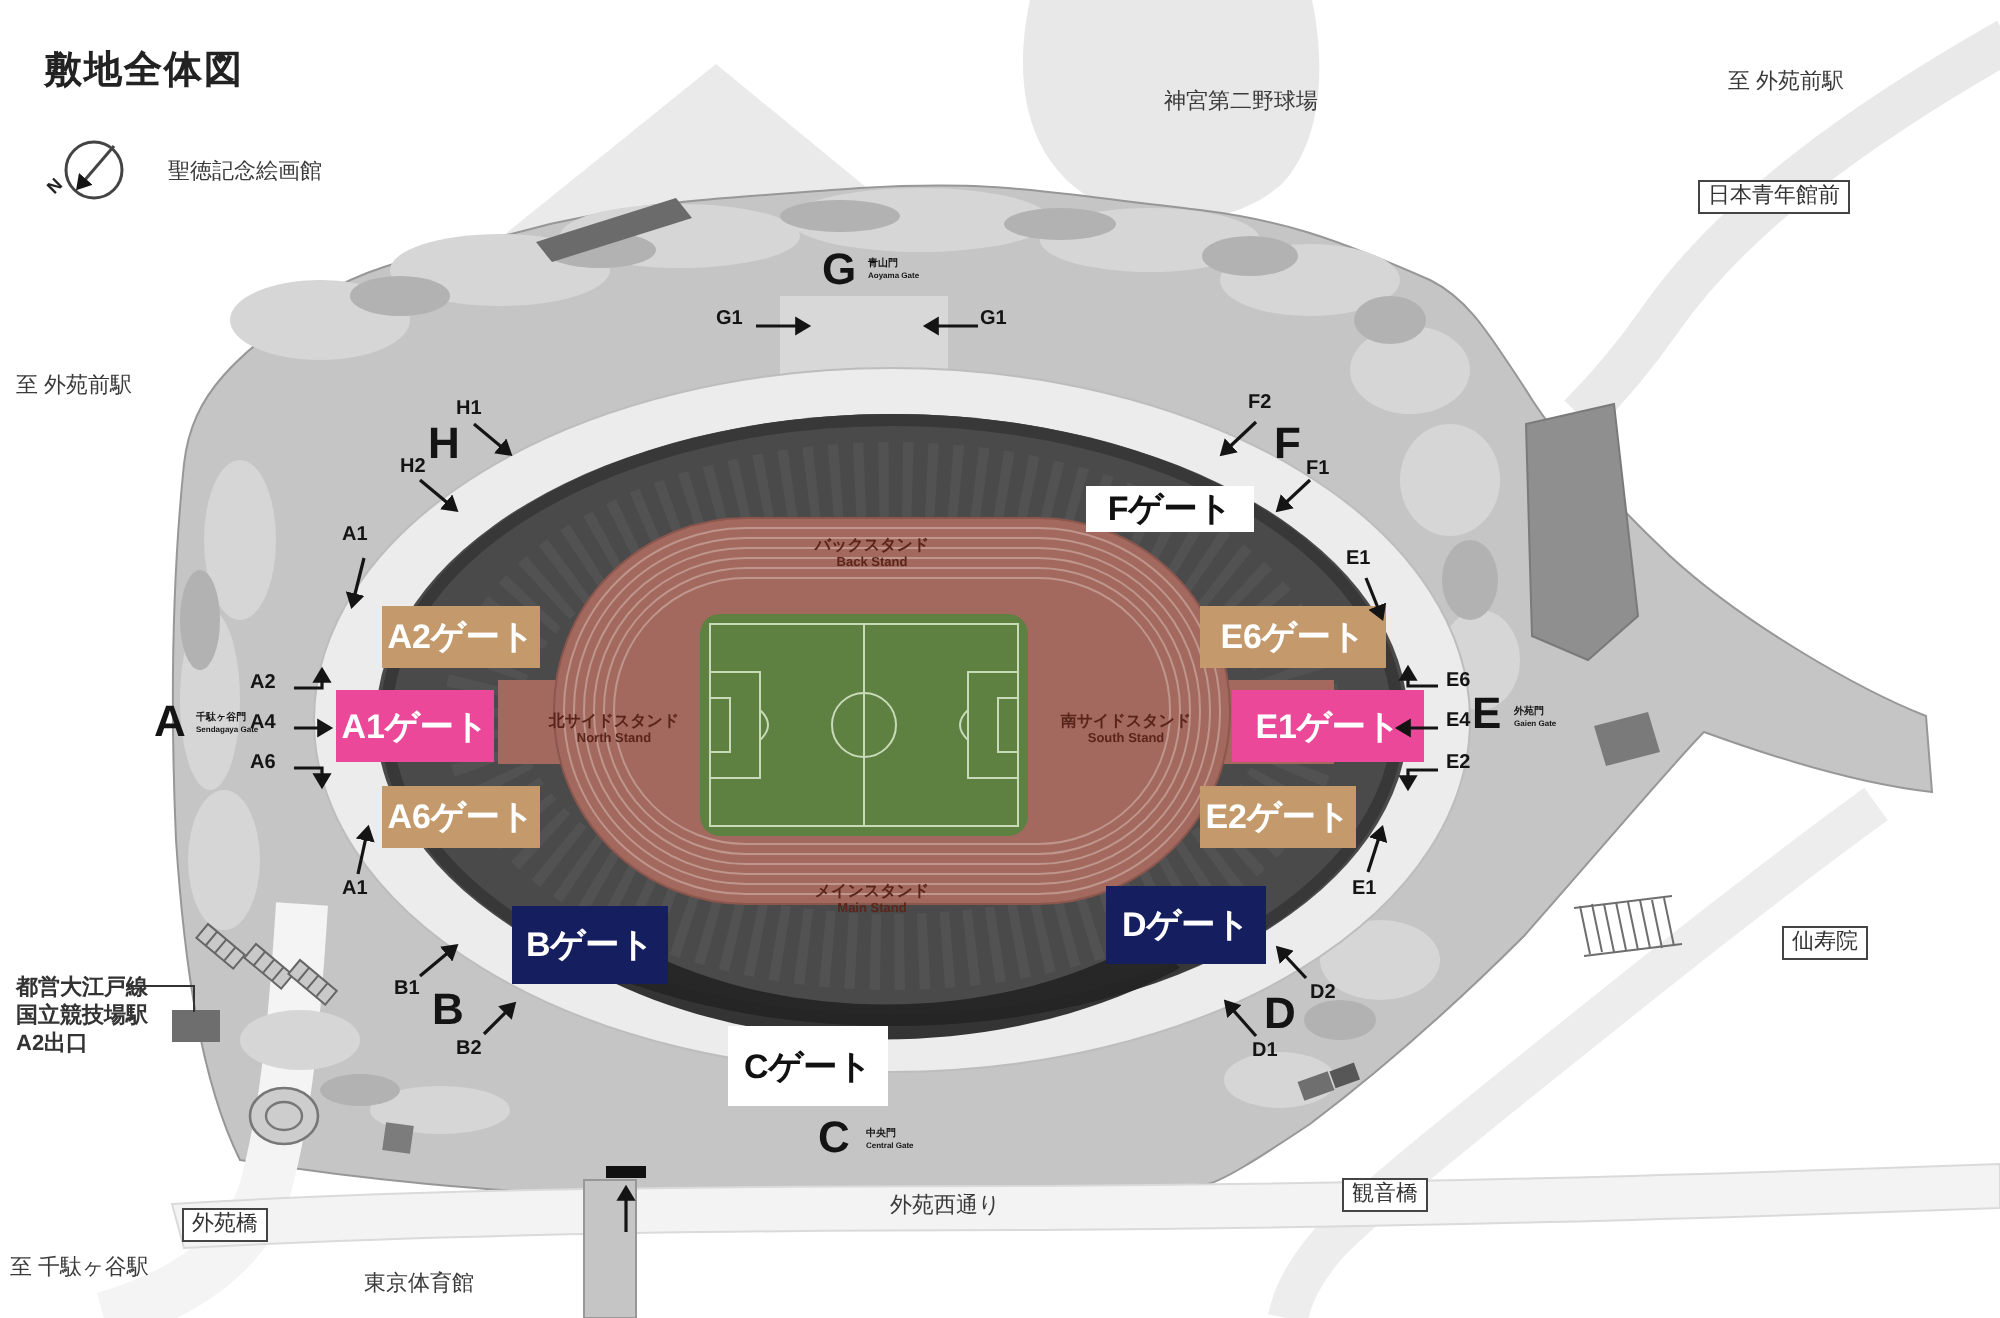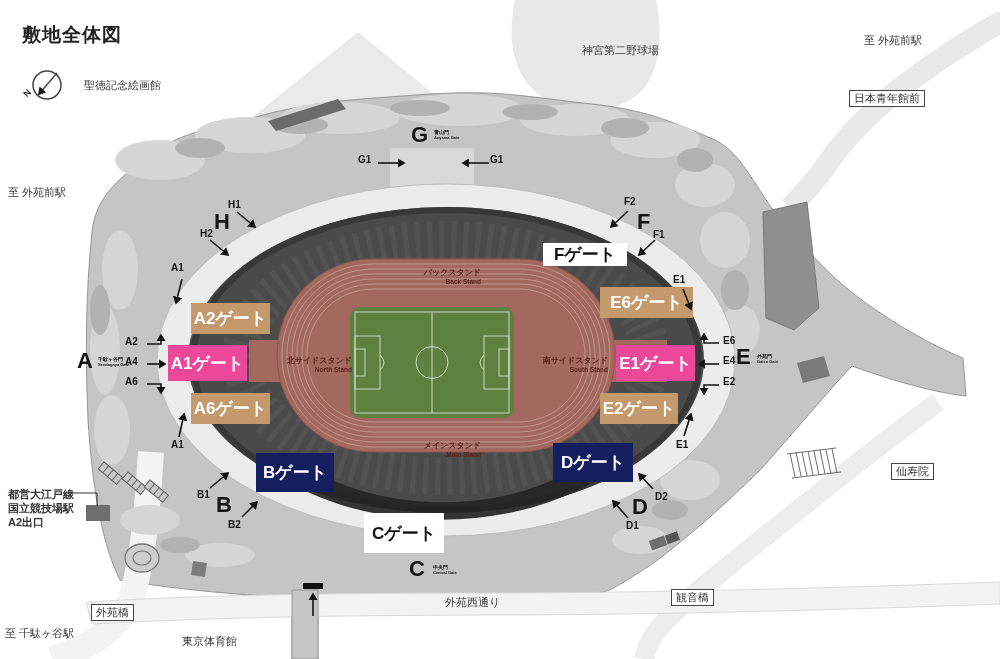--- a/index.html
+++ b/index.html
@@ -12,21 +12,21 @@
   .stationlbl{font-size:11px;font-weight:bold;color:#333;line-height:14px;}
   .gatebox{display:flex;align-items:center;justify-content:center;font-weight:bold;font-size:17px;white-space:nowrap;}
   .navy{background:#151e5e;color:#fff;}
   .red{background:#ec4899;color:#fff;}
   .tan{background:#c49a6c;color:#fff;}
   .whitebox{background:#fff;color:#111;}
   .biglet{font-size:22px;font-weight:bold;color:#141414;line-height:1;}
   .gsub{display:flex;flex-direction:column;font-weight:bold;color:#141414;font-size:5px;line-height:1.25;white-space:nowrap;}
   .gsub .en{font-size:4px;}
   .mk{font-size:10px;font-weight:bold;color:#141414;line-height:1;}
-  .stand{width:90px;text-align:right;color:#5a241a;font-weight:bold;line-height:1.25;}
+  .stand{width:90px;text-align:center;color:#5a241a;font-weight:bold;line-height:1.25;}
   .stand .jp{font-size:8px;display:block;white-space:nowrap;}
   .stand .en{font-size:6.5px;display:block;}
   .north{font-size:9px;font-weight:bold;color:#222;transform:rotate(-45deg);}
   .overlay{pointer-events:none;}
 </style>
 </head>
 <body>
 
 <div id="canvas">
 
@@ -195,23 +195,23 @@
     <span class="jp">南サイドスタンド</span>
       <span class="en">South Stand</span>
   </div>
   <div class="abs stand" style="left:391px;top:441px">
     <span class="jp">メインスタンド</span>
       <span class="en">Main Stand</span>
   </div>
 
   <div class="abs gatebox whitebox" style="left:543px;top:243px;width:84px;height:23px">Fゲート</div>
   <div class="abs gatebox tan" style="left:191px;top:303px;width:79px;height:31px">A2ゲート</div>
-  <div class="abs gatebox tan" style="left:600px;top:287px;width:93px;height:31px">E6ゲート</div>
+  <div class="abs gatebox tan" style="left:600px;top:303px;width:93px;height:31px">E6ゲート</div>
   <div class="abs gatebox red" style="left:168px;top:345px;width:79px;height:36px">A1ゲート</div>
-  <div class="abs gatebox red" style="left:616px;top:345px;width:79px;height:36px">E1ゲート</div>
+  <div class="abs gatebox red" style="left:616px;top:345px;width:96px;height:36px">E1ゲート</div>
   <div class="abs gatebox tan" style="left:191px;top:393px;width:79px;height:31px">A6ゲート</div>
   <div class="abs gatebox tan" style="left:600px;top:393px;width:78px;height:31px">E2ゲート</div>
   <div class="abs gatebox navy" style="left:256px;top:453px;width:78px;height:39px">Bゲート</div>
   <div class="abs gatebox navy" style="left:553px;top:443px;width:80px;height:39px">Dゲート</div>
   <div class="abs gatebox whitebox" style="left:364px;top:513px;width:80px;height:40px">Cゲート</div>
 
   <div class="abs biglet" style="left:411px;top:124px">G</div>
   <div class="abs gsub" style="left:434px;top:129px">
     <span>青山門</span>
       <span class="en">Aoyama Gate</span>

